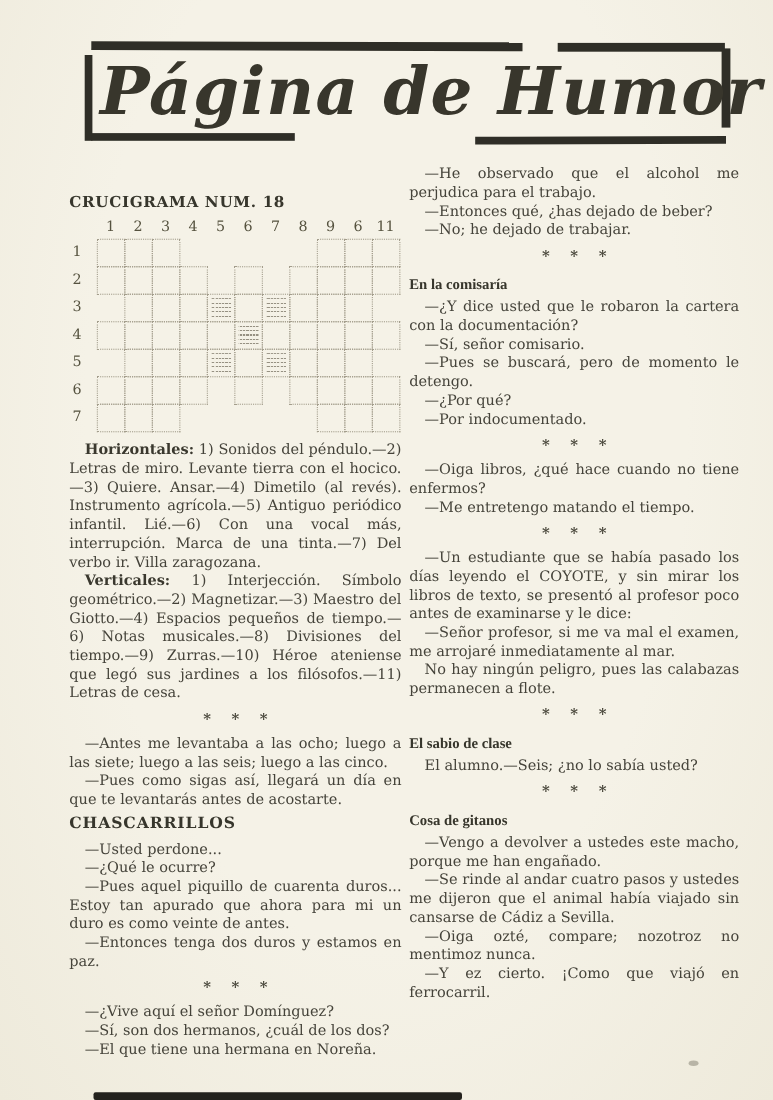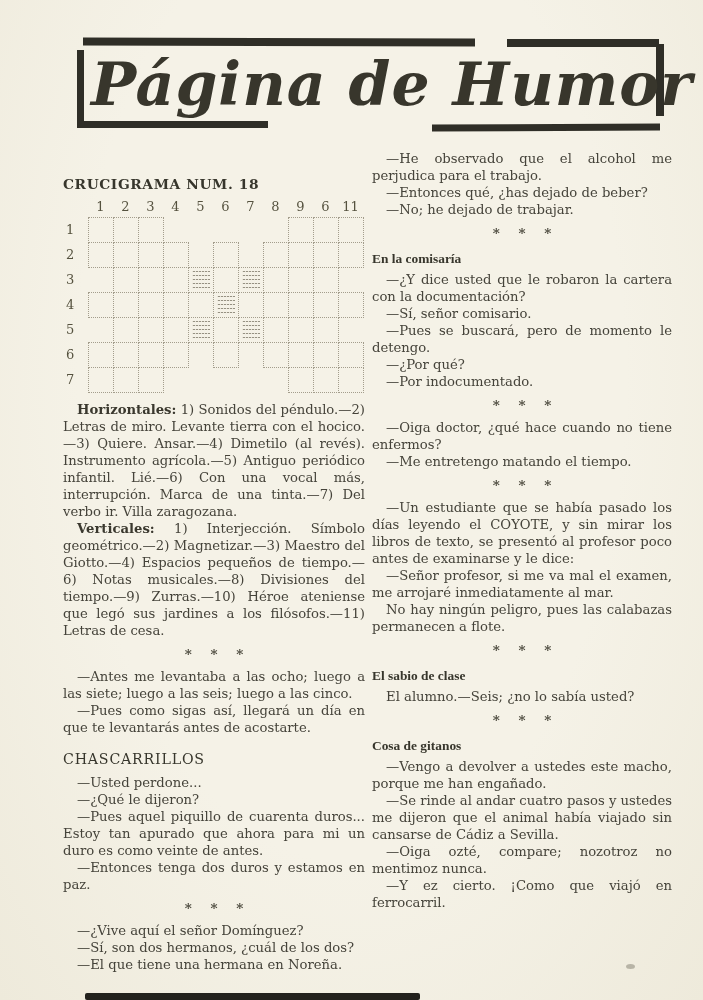--- a/index.html
+++ b/index.html
@@ -18,21 +18,21 @@
   #bar-bottom-right{left:357px;top:88px;width:228px;height:7px;transform:rotate(-.2deg);}
   #page-title{position:absolute;left:16px;right:0;top:8px;text-align:center;
       font-style:italic;font-weight:bold;font-size:60px;line-height:80px;
       color:#38362c;letter-spacing:1px;white-space:nowrap;}
   
   #col-left{position:absolute;left:63px;top:146px;width:302px;}
   #col-right{position:absolute;left:372px;top:150px;width:300px;}
   .para{margin:0;text-align:justify;text-indent:14px;font-size:13.2px;line-height:17px;}
   .sep{text-align:center;font-size:13.5px;font-weight:bold;letter-spacing:7px;
        margin:7px 0 6px;color:#4a483c;text-indent:7px;}
-  .h-caps{font-weight:normal;font-size:14.2px;letter-spacing:.8px;margin:15px 0 7px;color:#37362c;}
+  .h-caps{font-weight:bold;font-size:14.2px;letter-spacing:.8px;margin:5px 0 7px;color:#37362c;}
   .h-bold{font-weight:bold;font-size:13.4px;margin:10px 0 4px;color:#37362c;font-family:Liberation Serif, serif;}
   .para b{color:#3a382e;margin-top:24px;}
   
   #xw-title{font-weight:bold;font-size:13.8px;letter-spacing:.6px;margin:0 0 7px;color:#37362c;}
   #xw-colnums{display:flex;margin-left:25px;margin-bottom:3px;}
   #xw-colnums span{width:25px;text-align:center;font-size:13px;color:#55523f;}
   #xw-body{display:flex;}
   #xw-rownums{width:25px;}
   #xw-rownums div{height:25px;line-height:25px;font-size:13px;color:#55523f;padding-left:3px;box-sizing:border-box;}
   #xw-grid{position:relative;width:276px;height:176px;}
@@ -154,21 +154,21 @@
       </div>
     </div>
     <div id="left-blocks">
         <p class="para"><b>Horizontales:</b> 1) Sonidos del péndulo.—2) Letras de miro. Levante tierra con el hocico.—3) Quiere. Ansar.—4) Dimetilo (al revés). Instrumento agrícola.—5) Antiguo periódico infantil. Lié.—6) Con una vocal más, interrupción. Marca de una tinta.—7) Del verbo ir. Villa zaragozana.</p>
         <p class="para"><b>Verticales:</b> 1) Interjección. Símbolo geométrico.—2) Magnetizar.—3) Maestro del Giotto.—4) Espacios pequeños de tiempo.—6) Notas musicales.—8) Divisiones del tiempo.—9) Zurras.—10) Héroe ateniense que legó sus jardines a los filósofos.—11) Letras de cesa.</p>
         <div class="sep">* * *</div>
         <p class="para">—Antes me levantaba a las ocho; luego a las siete; luego a las seis; luego a las cinco.</p>
         <p class="para">—Pues como sigas así, llegará un día en que te levantarás antes de acostarte.</p>
         <div class="h-caps">CHASCARRILLOS</div>
         <p class="para">—Usted perdone...</p>
-        <p class="para">—¿Qué le dijeron?</p>
+        <p class="para">—¿Qué le ocurre?</p>
         <p class="para">—Pues aquel piquillo de cuarenta duros... Estoy tan apurado que ahora para mi un duro es como veinte de antes.</p>
         <p class="para">—Entonces tenga dos duros y estamos en paz.</p>
         <div class="sep">* * *</div>
         <p class="para">—¿Vive aquí el señor Domínguez?</p>
         <p class="para">—Sí, son dos hermanos, ¿cuál de los dos?</p>
         <p class="para">—El que tiene una hermana en Noreña.</p>
       </div>
   </div>
 
   <div id="col-right">
@@ -177,21 +177,21 @@
         <p class="para">—Entonces qué, ¿has dejado de beber?</p>
         <p class="para">—No; he dejado de trabajar.</p>
         <div class="sep">* * *</div>
         <div class="h-bold">En la comisaría</div>
         <p class="para">—¿Y dice usted que le robaron la cartera con la documentación?</p>
         <p class="para">—Sí, señor comisario.</p>
         <p class="para">—Pues se buscará, pero de momento le detengo.</p>
         <p class="para">—¿Por qué?</p>
         <p class="para">—Por indocumentado.</p>
         <div class="sep">* * *</div>
-        <p class="para">—Oiga doctor, ¿qué hace cuando no tiene enfermos?</p>
+        <p class="para">—Oiga libros, ¿qué hace cuando no tiene enfermos?</p>
         <p class="para">—Me entretengo matando el tiempo.</p>
         <div class="sep">* * *</div>
         <p class="para">—Un estudiante que se había pasado los días leyendo el COYOTE, y sin mirar los libros de texto, se presentó al profesor poco antes de examinarse y le dice:</p>
         <p class="para">—Señor profesor, si me va mal el examen, me arrojaré inmediatamente al mar.</p>
         <p class="para">No hay ningún peligro, pues las calabazas permanecen a flote.</p>
         <div class="sep">* * *</div>
         <div class="h-bold">El sabio de clase</div>
         <p class="para">El alumno.—Seis; ¿no lo sabía usted?</p>
         <div class="sep">* * *</div>
         <div class="h-bold">Cosa de gitanos</div>

